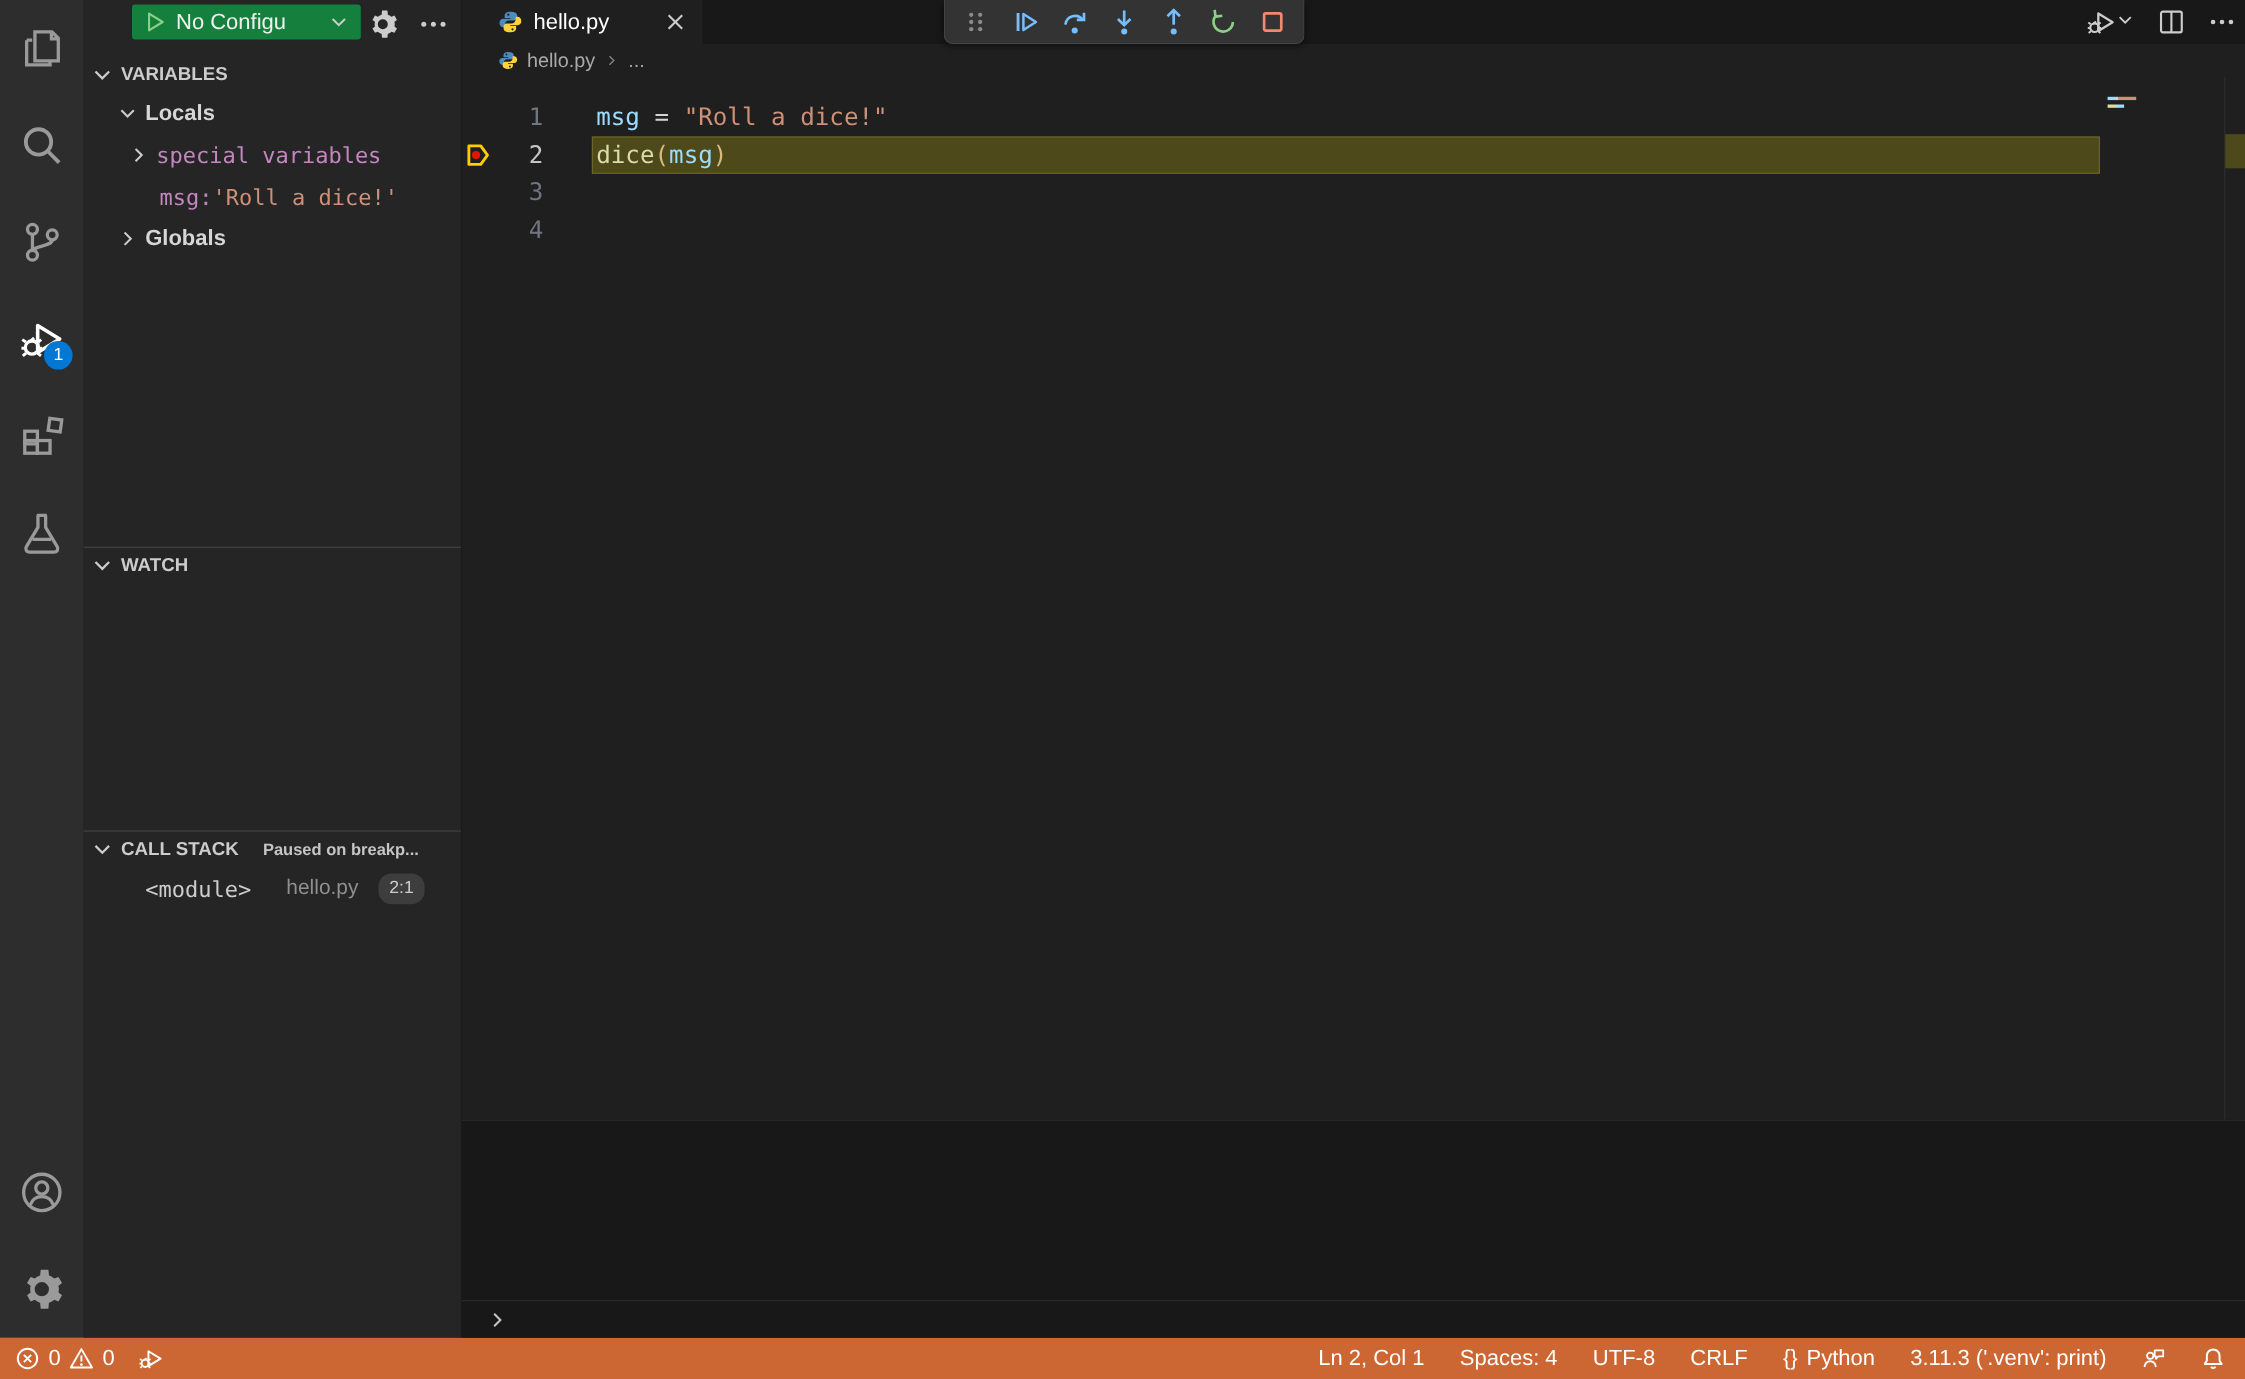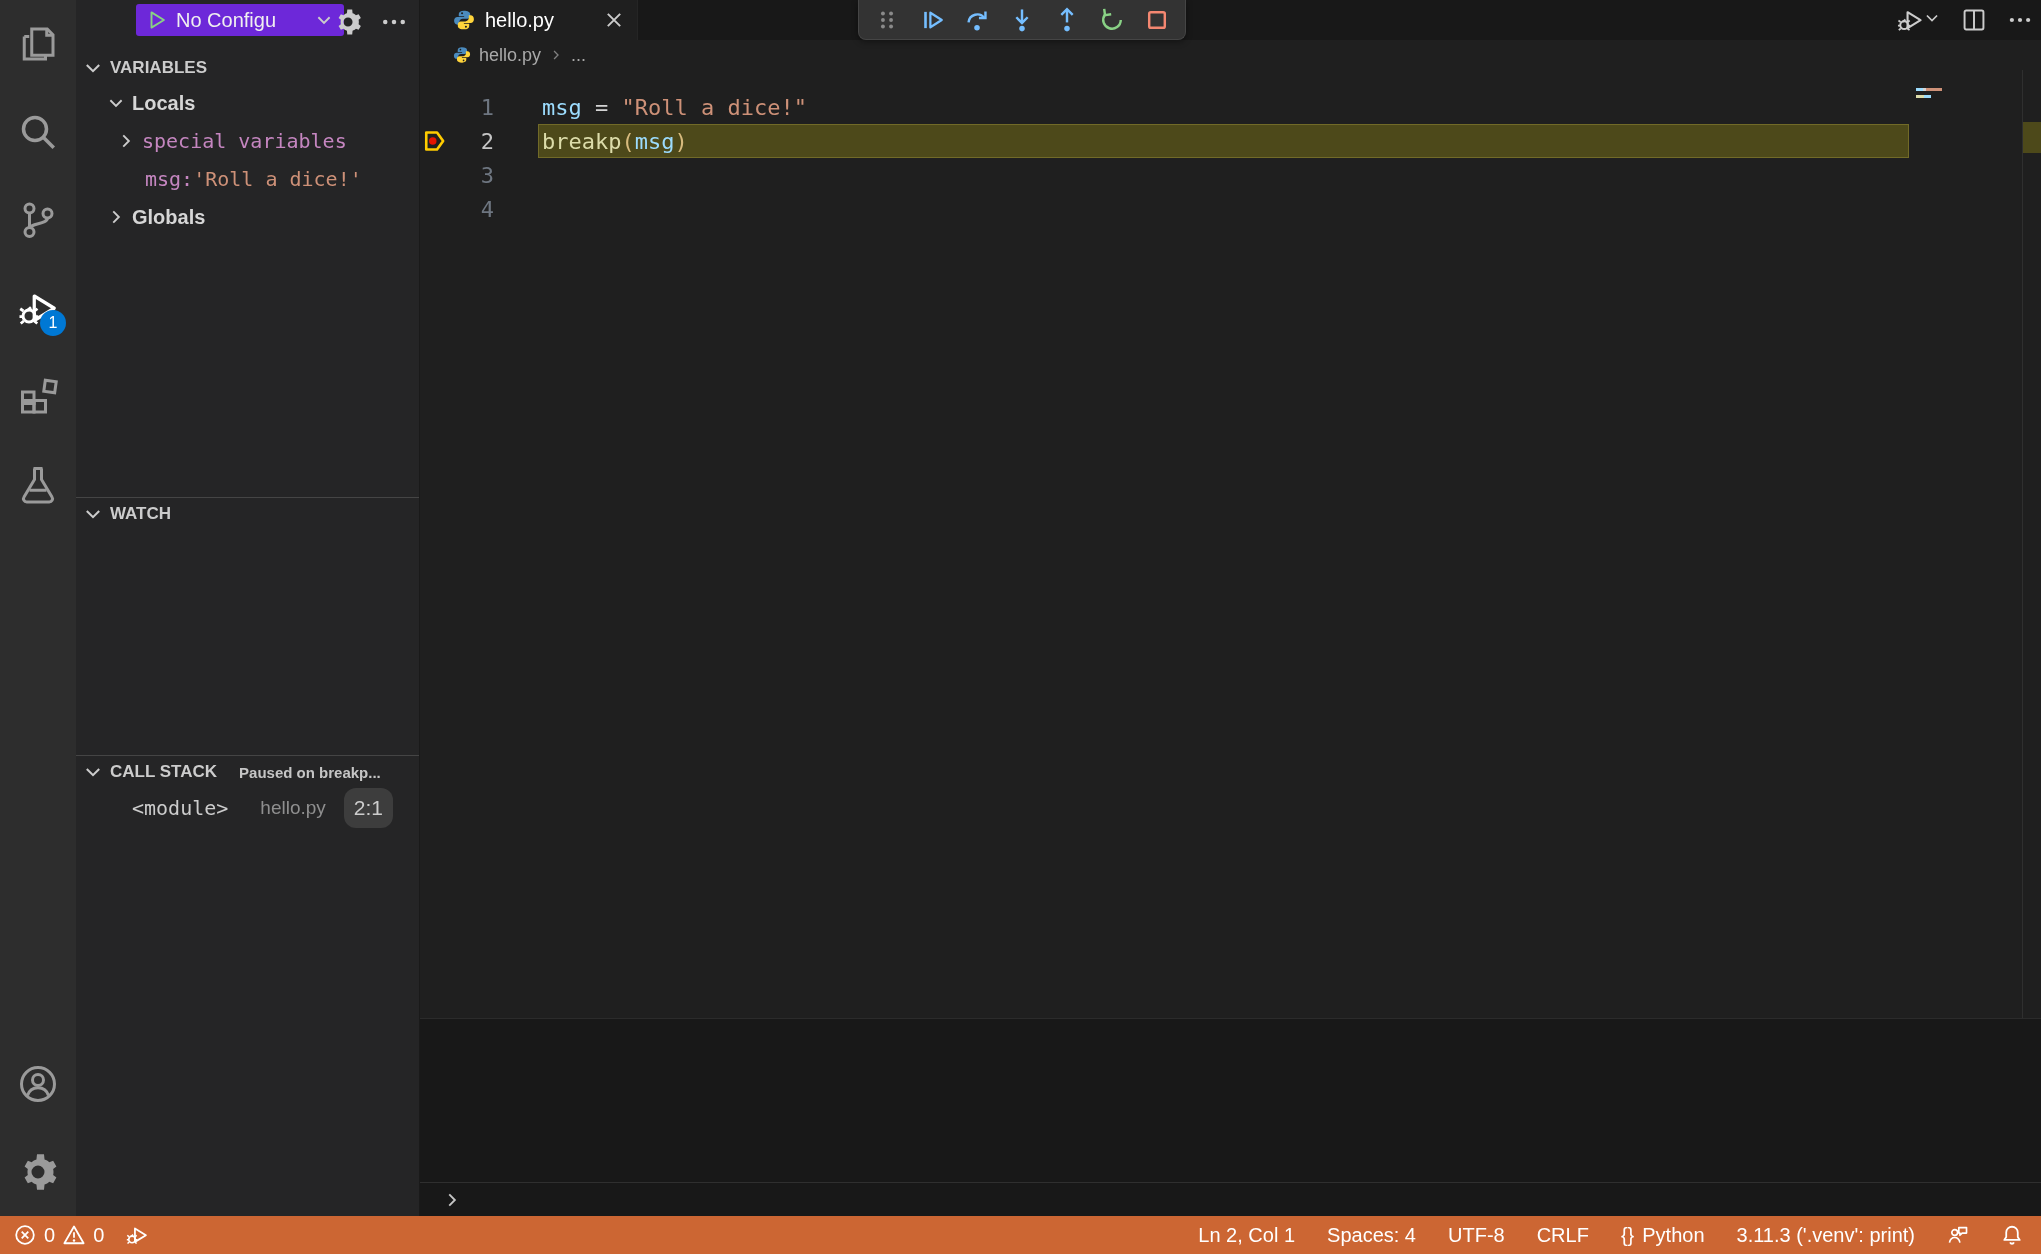--- a/index.html
+++ b/index.html
@@ -13,21 +13,21 @@
   .ab-item { height:88px; display:flex; align-items:center; justify-content:center; position:relative; cursor:pointer; }
   .ab-item svg { width:40px; height:40px; }
   .ab-item.active { color:#ffffff; }
   .ab-badge { position:absolute; right:10px; bottom:16px; min-width:26px; height:26px; border-radius:13px;
               background:#0078d4; color:#fff; font-size:16px; display:flex; align-items:center; justify-content:center; }
   .ab-spacer { flex:1; }
 
   
   .sidebar { width:344px; background:#252526; position:relative; color:#cccccc; border-right:1px solid #1a1a1a; }
   .sb-toolbar { position:absolute; top:0; left:0; right:0; height:45px; display:flex; align-items:center; }
-  .cfg-dropdown { position:absolute; left:60px; top:4px; width:208px; height:32px; background:#6d28d9; border-radius:3px;
+  .cfg-dropdown { position:absolute; left:44px; top:4px; width:208px; height:32px; background:#15803d; border-radius:3px;
                   display:flex; align-items:center; padding:0 10px; cursor:pointer; }
   .cfg-dropdown .play { color:#89D185; width:22px; height:22px; margin-right:8px; flex:none; }
   .cfg-label { color:#f0f0f0; font-size:20px; white-space:nowrap; overflow:hidden; max-width:112px; }
   .cfg-chev { margin-left:auto; color:#cccccc; width:20px; height:20px; }
   .sb-gear { position:absolute; left:258px; top:8px; width:28px; height:28px; color:#cccccc; cursor:pointer; }
   .sb-more { position:absolute; left:304px; top:8px; width:28px; height:28px; color:#cccccc; cursor:pointer; }
 
   .section-header { display:flex; align-items:center; height:32px; font-size:17px; font-weight:bold; color:#cccccc; cursor:pointer; }
   .section-header .chev { width:22px; height:22px; margin:0 6px 0 6px; flex:none; color:#cccccc; }
   .sec { position:absolute; left:0; right:0; }
@@ -38,22 +38,22 @@
 
   .tree-row { display:flex; align-items:center; height:38px; font-size:20px; cursor:pointer; }
   .tree-row .chev { width:20px; height:20px; margin-right:6px; flex:none; color:#cccccc; }
   .bold-label { font-weight:bold; color:#d6d6d6; }
   .mono { font-family:"DejaVu Sans Mono", monospace; }
   .var-name { color:#C586C0; }
   .var-value { color:#CE9178; }
   .cs-status { margin-left:22px; font-size:15px; font-weight:bold; color:#c5c5c5; }
   .cs-frame { height:40px; display:flex; align-items:center; padding-left:56px; font-size:20px; cursor:pointer; }
   .cs-file { color:#8f8f8f; margin-left:32px; font-size:19px; }
-  .cs-badge { margin-left:18px; background:#3d3d3d; color:#cccccc; border-radius:12px; height:40px; padding:0 10px;
-              font-size:21px; display:flex; align-items:center; }
+  .cs-badge { margin-left:18px; background:#3d3d3d; color:#cccccc; border-radius:12px; height:28px; padding:0 10px;
+              font-size:16px; display:flex; align-items:center; }
 
   
   .editor-col { flex:1; display:flex; flex-direction:column; min-width:0; background:#1f1f1f; position:relative; }
   .tabbar { height:40px; background:#181818; display:flex; position:relative; flex:none; }
   .tab { width:218px; background:#1f1f1f; display:flex; align-items:center; padding:0 12px 0 33px; cursor:pointer;
          border-right:1px solid #252525; }
   .tab .pyicon { width:22px; height:22px; margin-right:10px; flex:none; }
   .tab-label { color:#ffffff; font-size:20px; flex:1; }
   .tab-close { width:22px; height:22px; color:#cccccc; cursor:pointer; }
   .debug-toolbar { position:absolute; left:438px; top:0; width:328px; height:40px; background:#333333;
@@ -466,21 +466,21 @@
         <div class="code-lines">
           <div class="code-line">
             <span class="lnum">1</span>
             <span class="ltext"><span class="tok-variable">msg</span><span class="tok-operator"> = </span><span class="tok-string">"Roll a dice!"</span></span>
           </div>
           <div class="code-line">
             <svg class="gutter-glyph" viewBox="0 0 16 16">
                 <use href="#i-bp-current"></use>
               </svg>
             <span class="lnum active">2</span>
-            <span class="ltext"><span class="tok-function">breakp</span><span class="tok-paren">(</span><span class="tok-variable">msg</span><span class="tok-paren">)</span></span>
+            <span class="ltext"><span class="tok-function">dice</span><span class="tok-paren">(</span><span class="tok-variable">msg</span><span class="tok-paren">)</span></span>
           </div>
           <div class="code-line">
             <span class="lnum">3</span>
           </div>
           <div class="code-line">
             <span class="lnum">4</span>
           </div>
         </div>
         <div class="minimap">
           <div class="mm1"></div>

